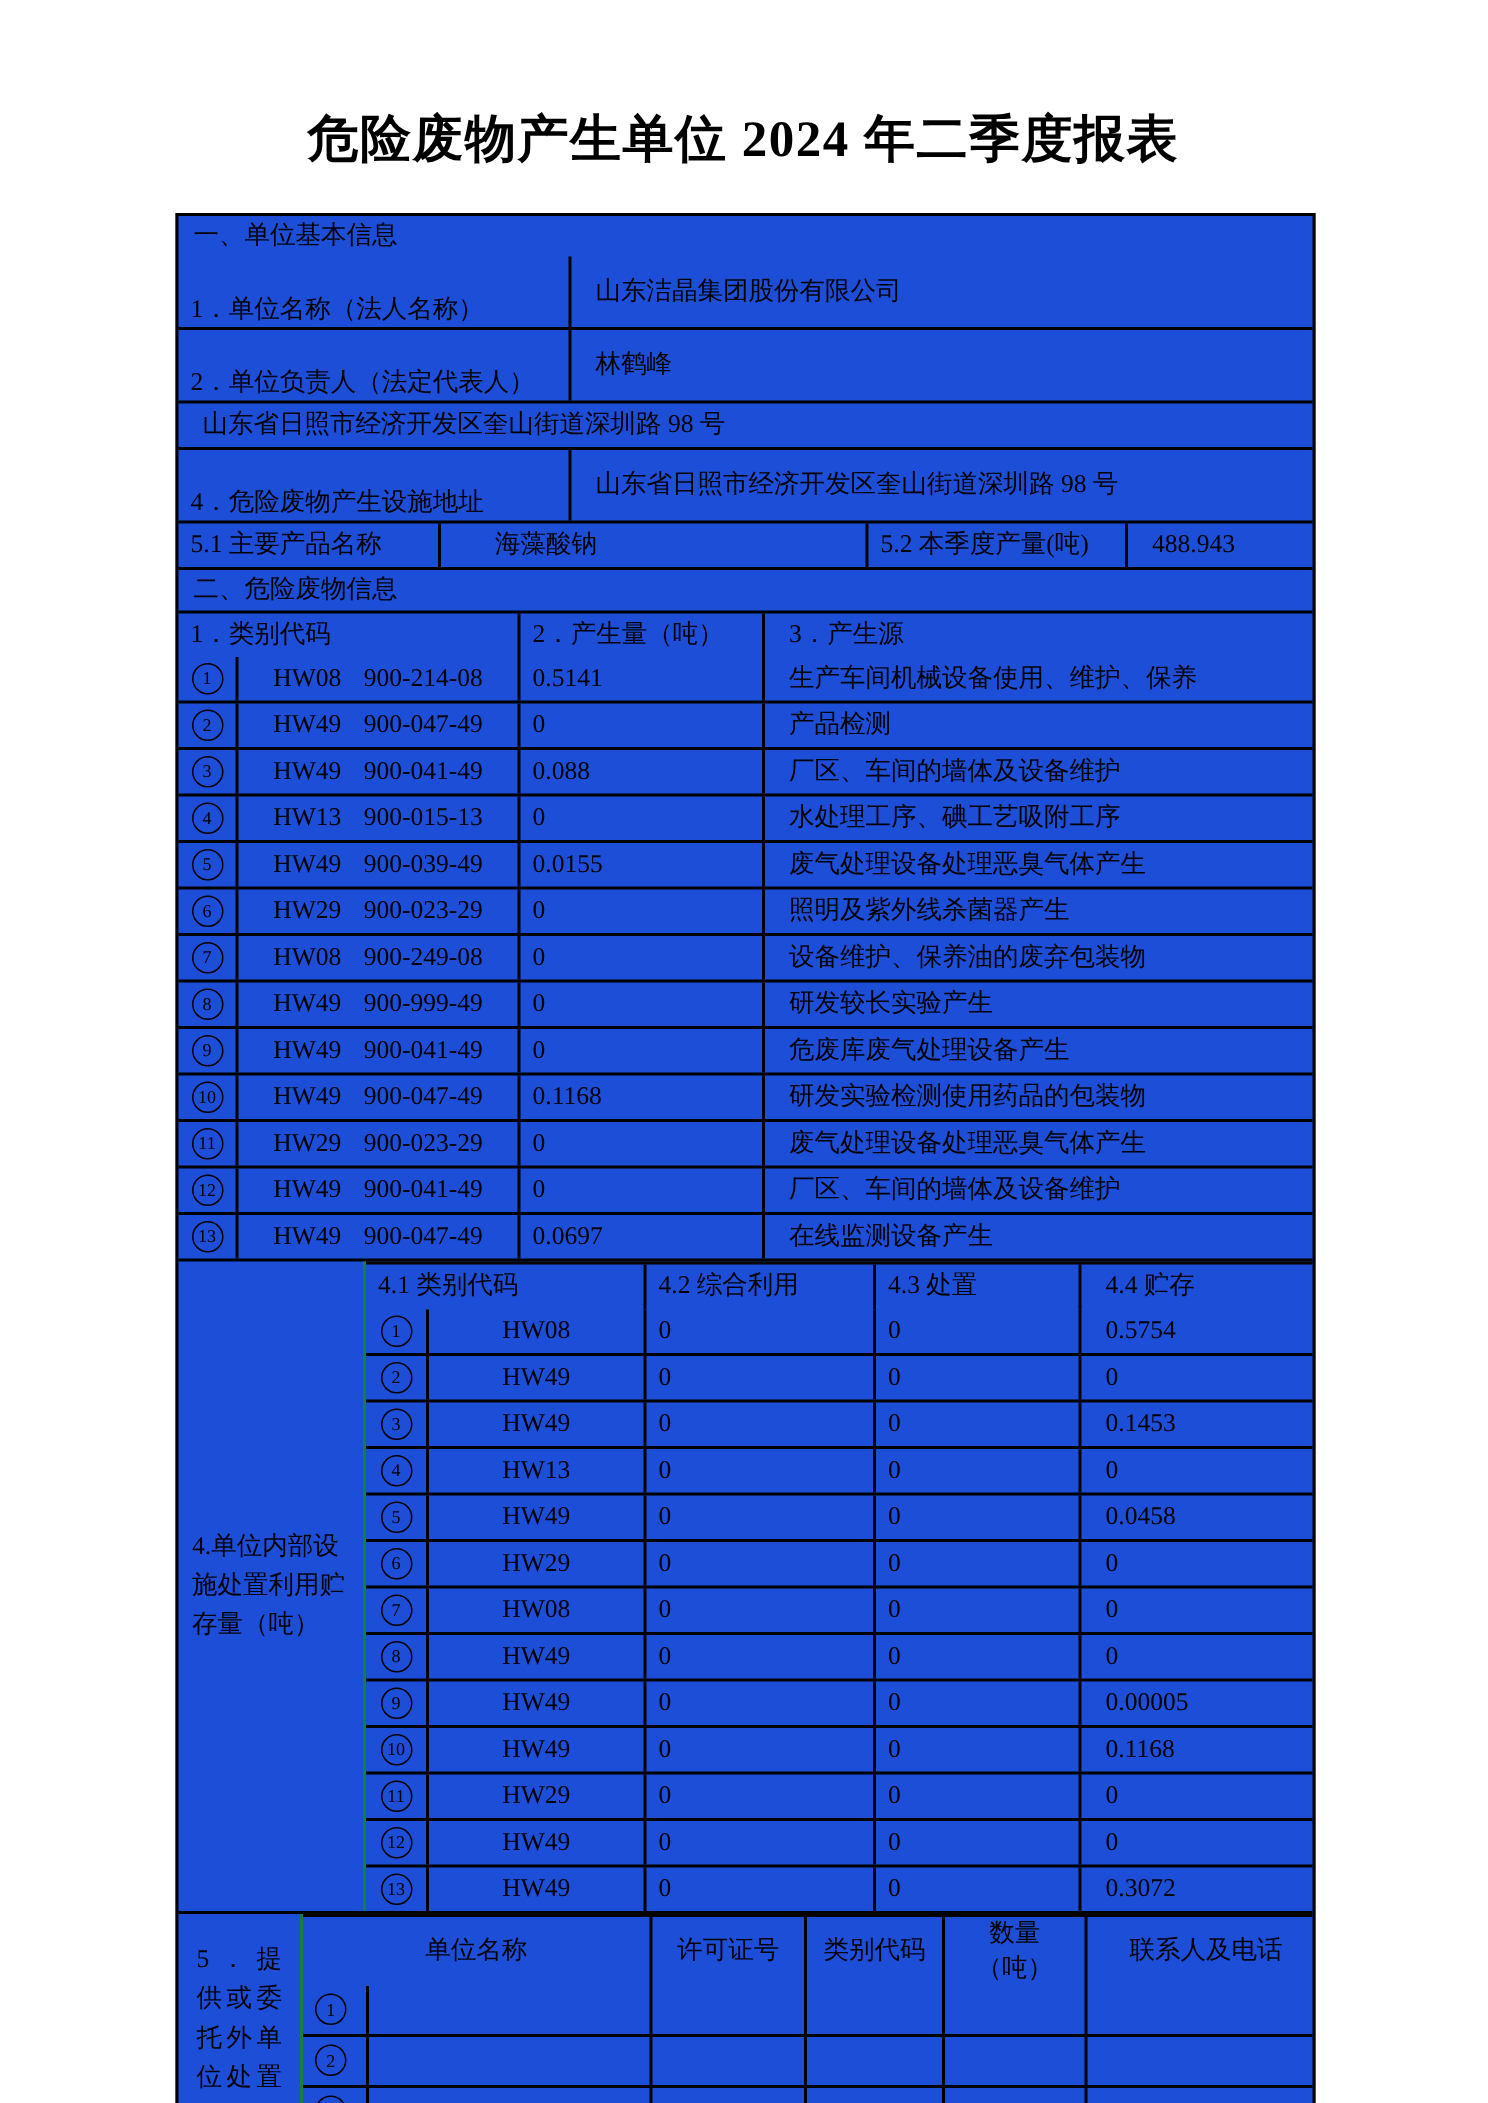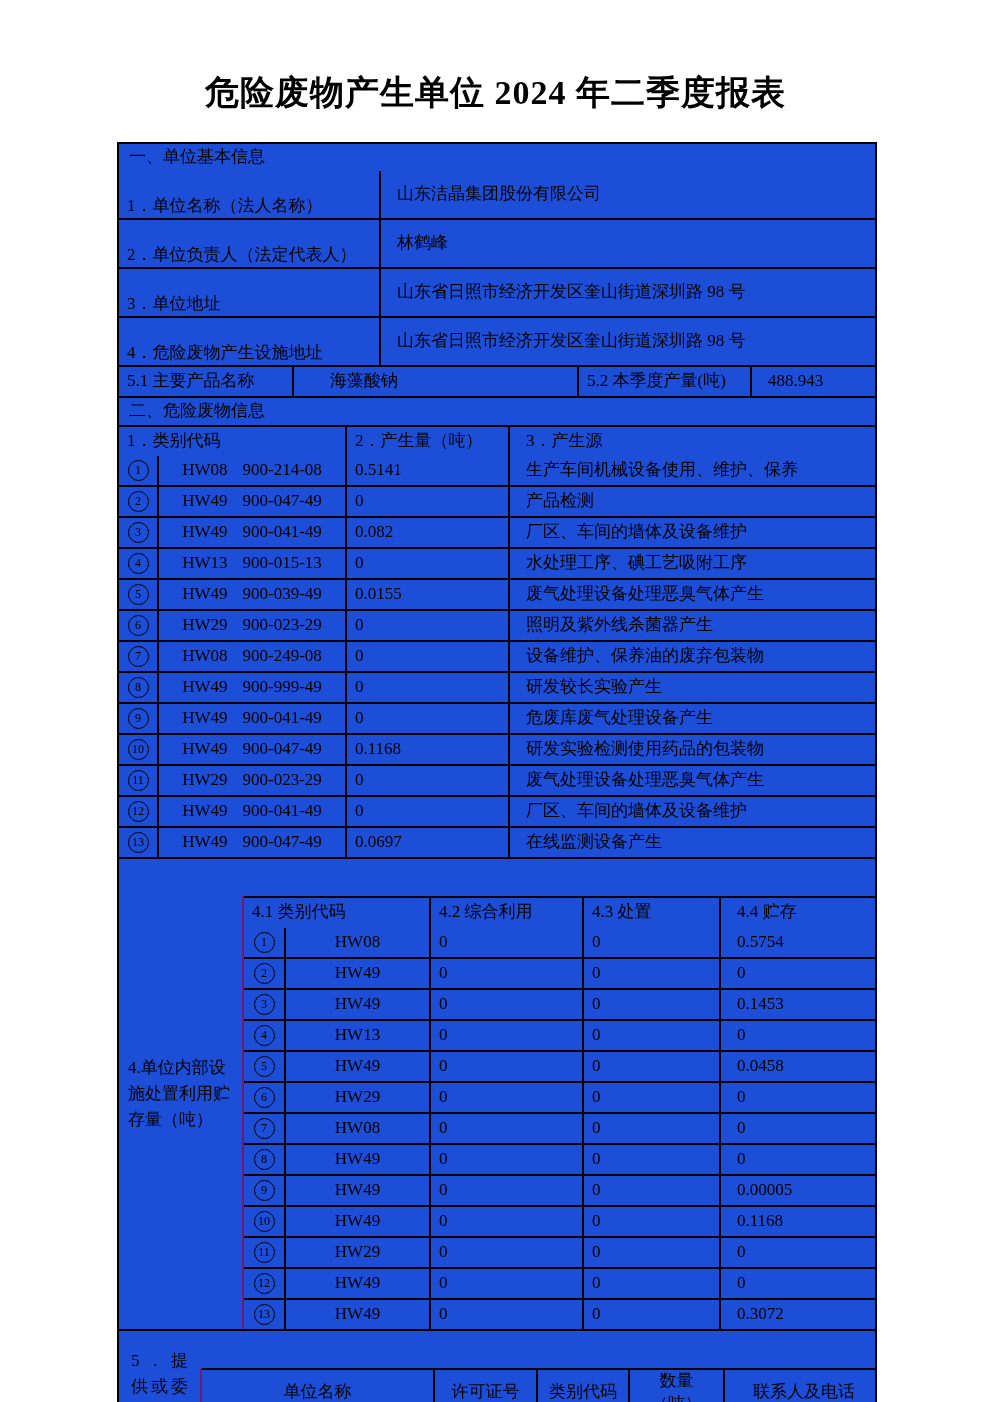--- a/index.html
+++ b/index.html
@@ -28,21 +28,21 @@
   .inner > .row:first-child{border-top:none;}
   .cell{
     border-left:2px solid #000;
     box-sizing:border-box;
     padding:0 8px;
     display:flex;align-items:center;
     overflow:hidden;
     line-height:1.35;
   }
   .row > .cell:first-child, .row > .inner-wrap:first-child{border-left:none;}
-  .inner-wrap{border-left:2px solid #701a75;box-sizing:border-box;display:flex;flex-direction:column;flex:1 1 auto;min-width:0;margin-top:37px;}
+  .inner-wrap{border-left:2px solid #15803d;box-sizing:border-box;display:flex;flex-direction:column;flex:1 1 auto;min-width:0;}
   .inner{display:flex;flex-direction:column;}
   .grow{flex:1 1 auto;min-width:0;padding-left:16px;}
   .r27{min-height:27px;} .r29{min-height:29px;} .r30{min-height:30px;}
   .r32{min-height:32px;} .r36{min-height:36px;}
   .w38{flex:0 0 38px;} .w40{flex:0 0 40px;} .w42{flex:0 0 42px;}
   .w81{flex:0 0 81px;} .w92{flex:0 0 92px;} .w95{flex:0 0 95px;}
   .w103{flex:0 0 103px;} .w123{flex:0 0 123px;justify-content:center;} .w137{flex:0 0 137px;}
   .w145{flex:0 0 145px;} .w153{flex:0 0 153px;text-align:right;} .w165{flex:0 0 163px;}
   .w173{flex:0 0 173px;} .w185{flex:0 0 185px;} .w188{flex:0 0 188px;}
   .w226{flex:0 0 226px;} .w231{flex:0 0 231px;} .w260{flex:0 0 260px;margin-top:24px;}
@@ -83,21 +83,20 @@
     <div id="sec1-rows" class="inner">
         <div class="row r29">
           <div class="cell w260">1．单位名称（法人名称）</div>
           <div class="cell grow">山东洁晶集团股份有限公司</div>
         </div>
         <div class="row r29">
           <div class="cell w260">2．单位负责人（法定代表人）</div>
           <div class="cell grow">林鹤峰</div>
         </div>
         <div class="row r29">
-          <div class="cell w260">3．单位地址</div>
           <div class="cell grow">山东省日照市经济开发区奎山街道深圳路 98 号</div>
         </div>
         <div class="row r29">
           <div class="cell w260">4．危险废物产生设施地址</div>
           <div class="cell grow">山东省日照市经济开发区奎山街道深圳路 98 号</div>
         </div>
       </div>
 
     <div class="row r29">
       <div class="cell w173">5.1 主要产品名称</div>
@@ -140,21 +139,21 @@
           <div class="cell grow">产品检测</div>
         </div>
         <div class="row r29">
           <div class="cell w38 center">
             <div class="circ">3</div>
           </div>
           <div class="cell w188 code-cell">
             <div class="">HW49</div>
             <div class="">900-041-49</div>
           </div>
-          <div class="cell w165">0.082</div>
+          <div class="cell w165">0.088</div>
           <div class="cell grow">厂区、车间的墙体及设备维护</div>
         </div>
         <div class="row r29">
           <div class="cell w38 center">
             <div class="circ">4</div>
           </div>
           <div class="cell w188 code-cell">
             <div class="">HW13</div>
             <div class="">900-015-13</div>
           </div>

